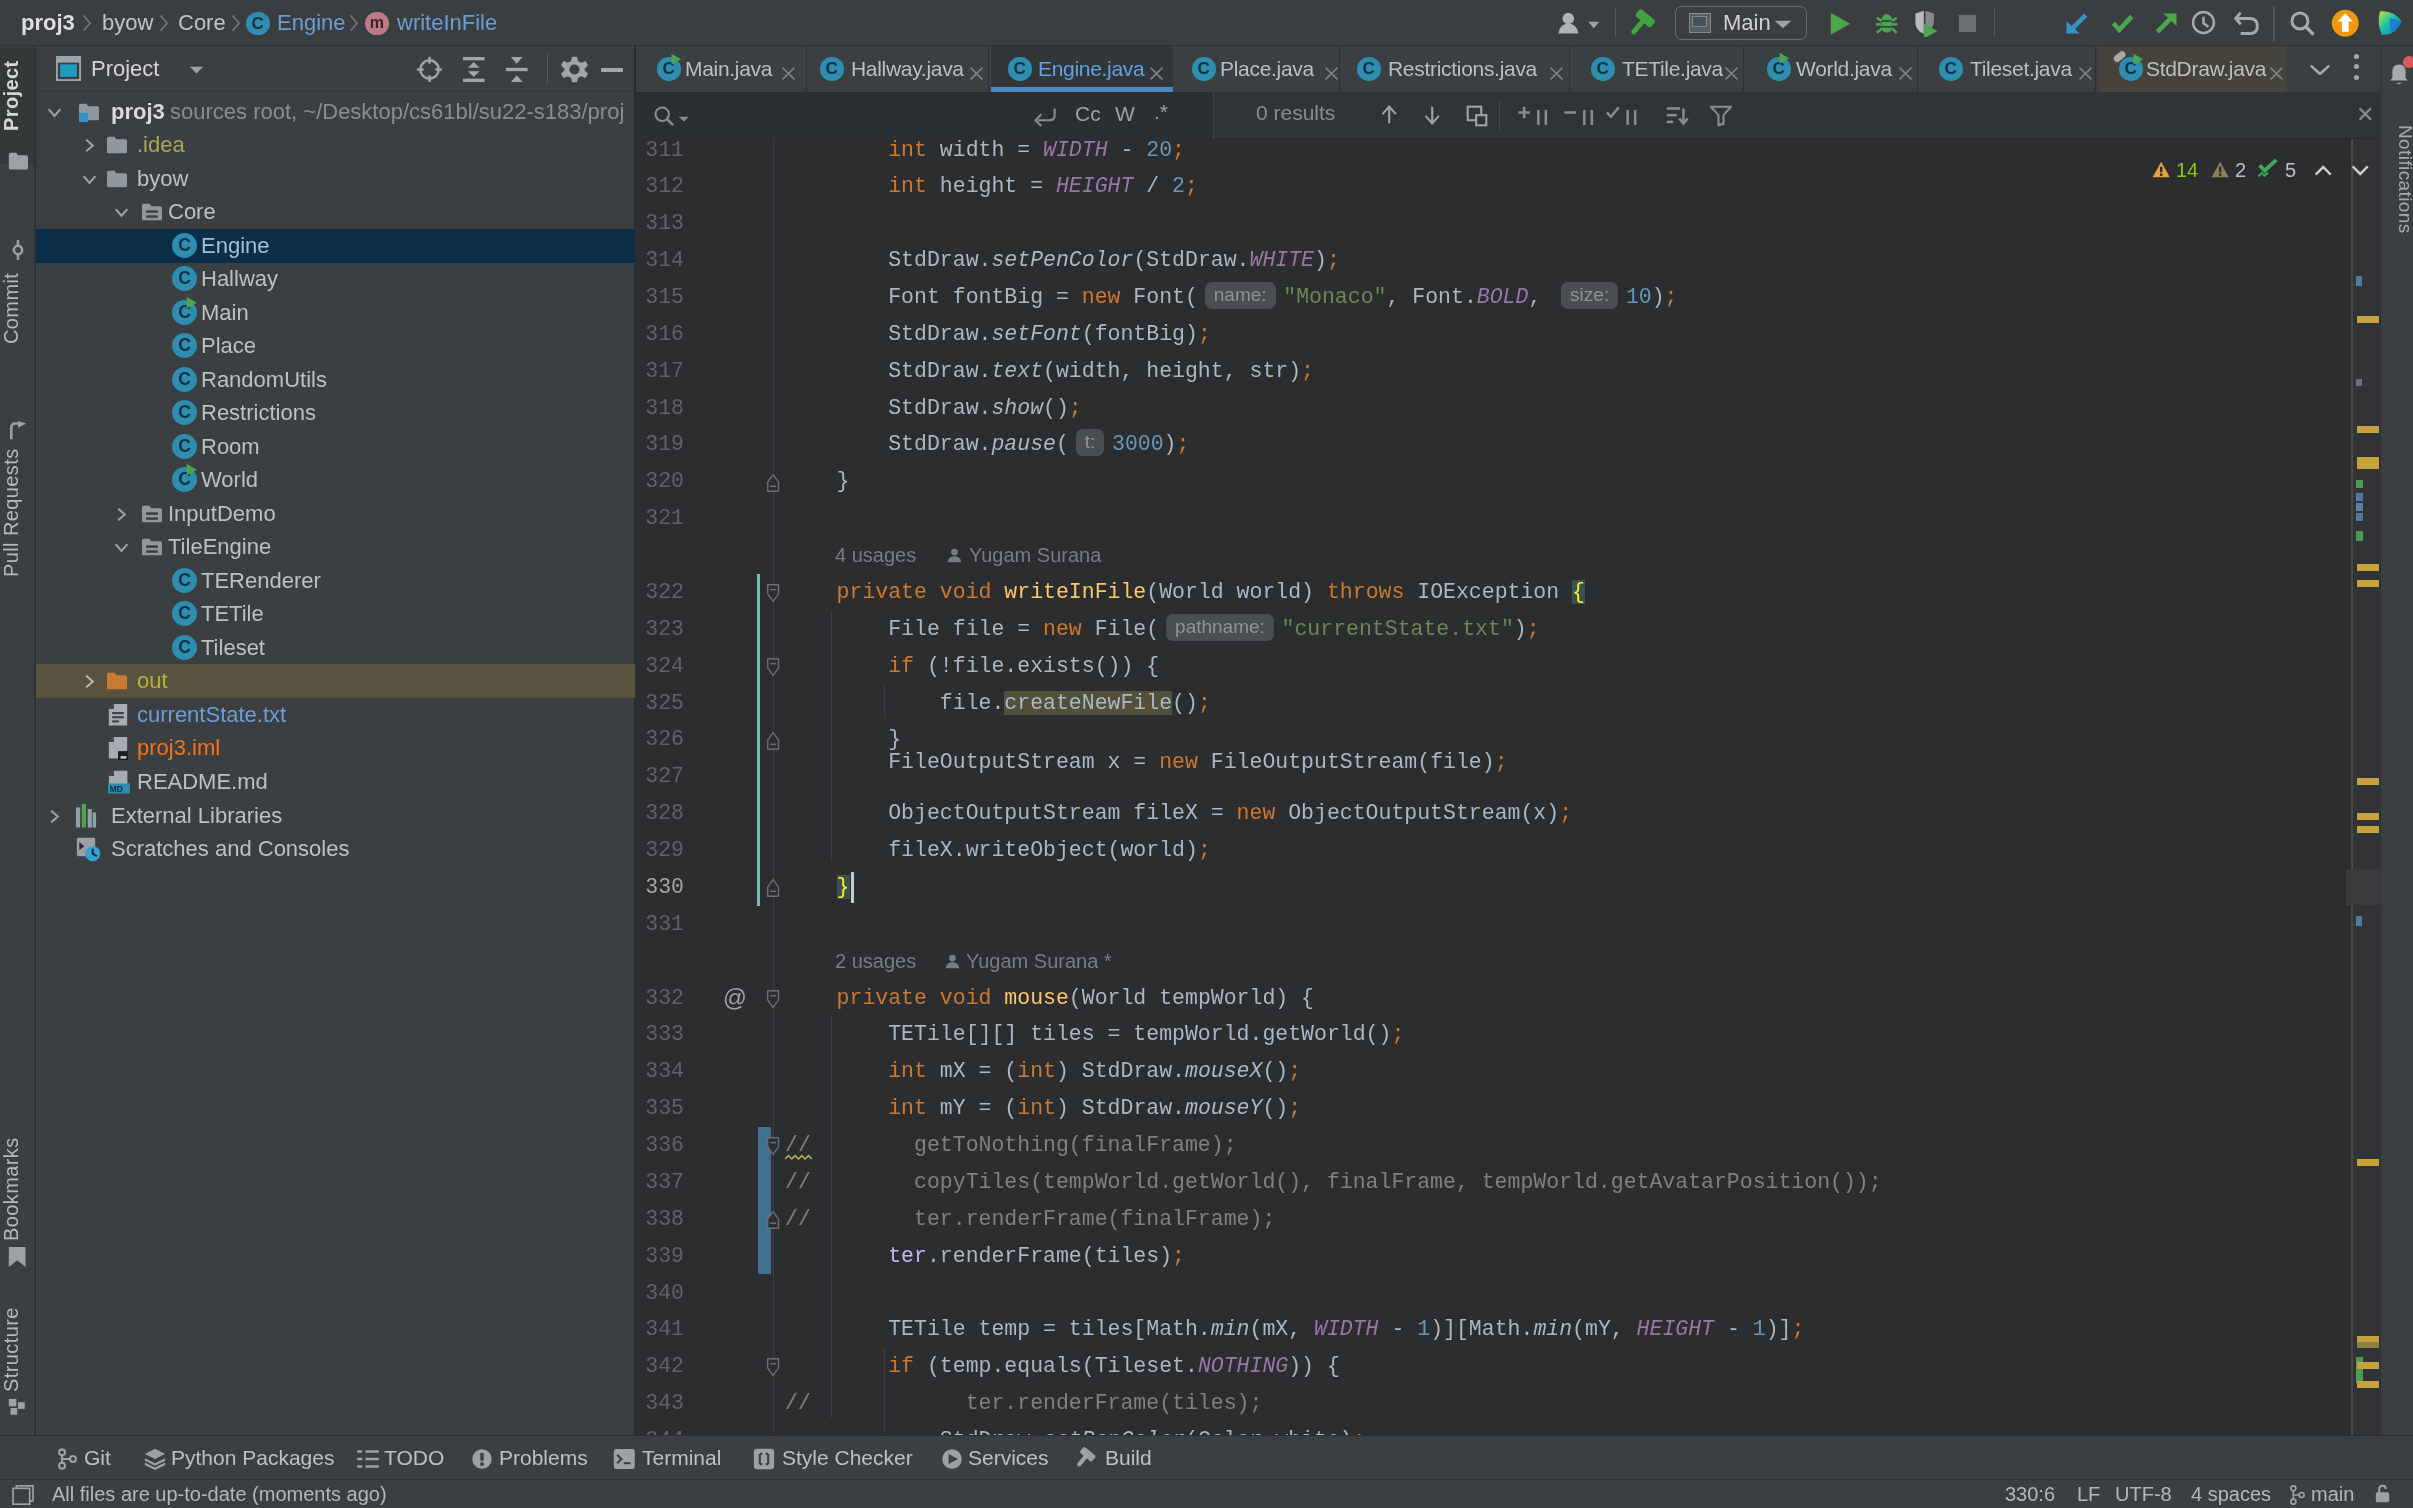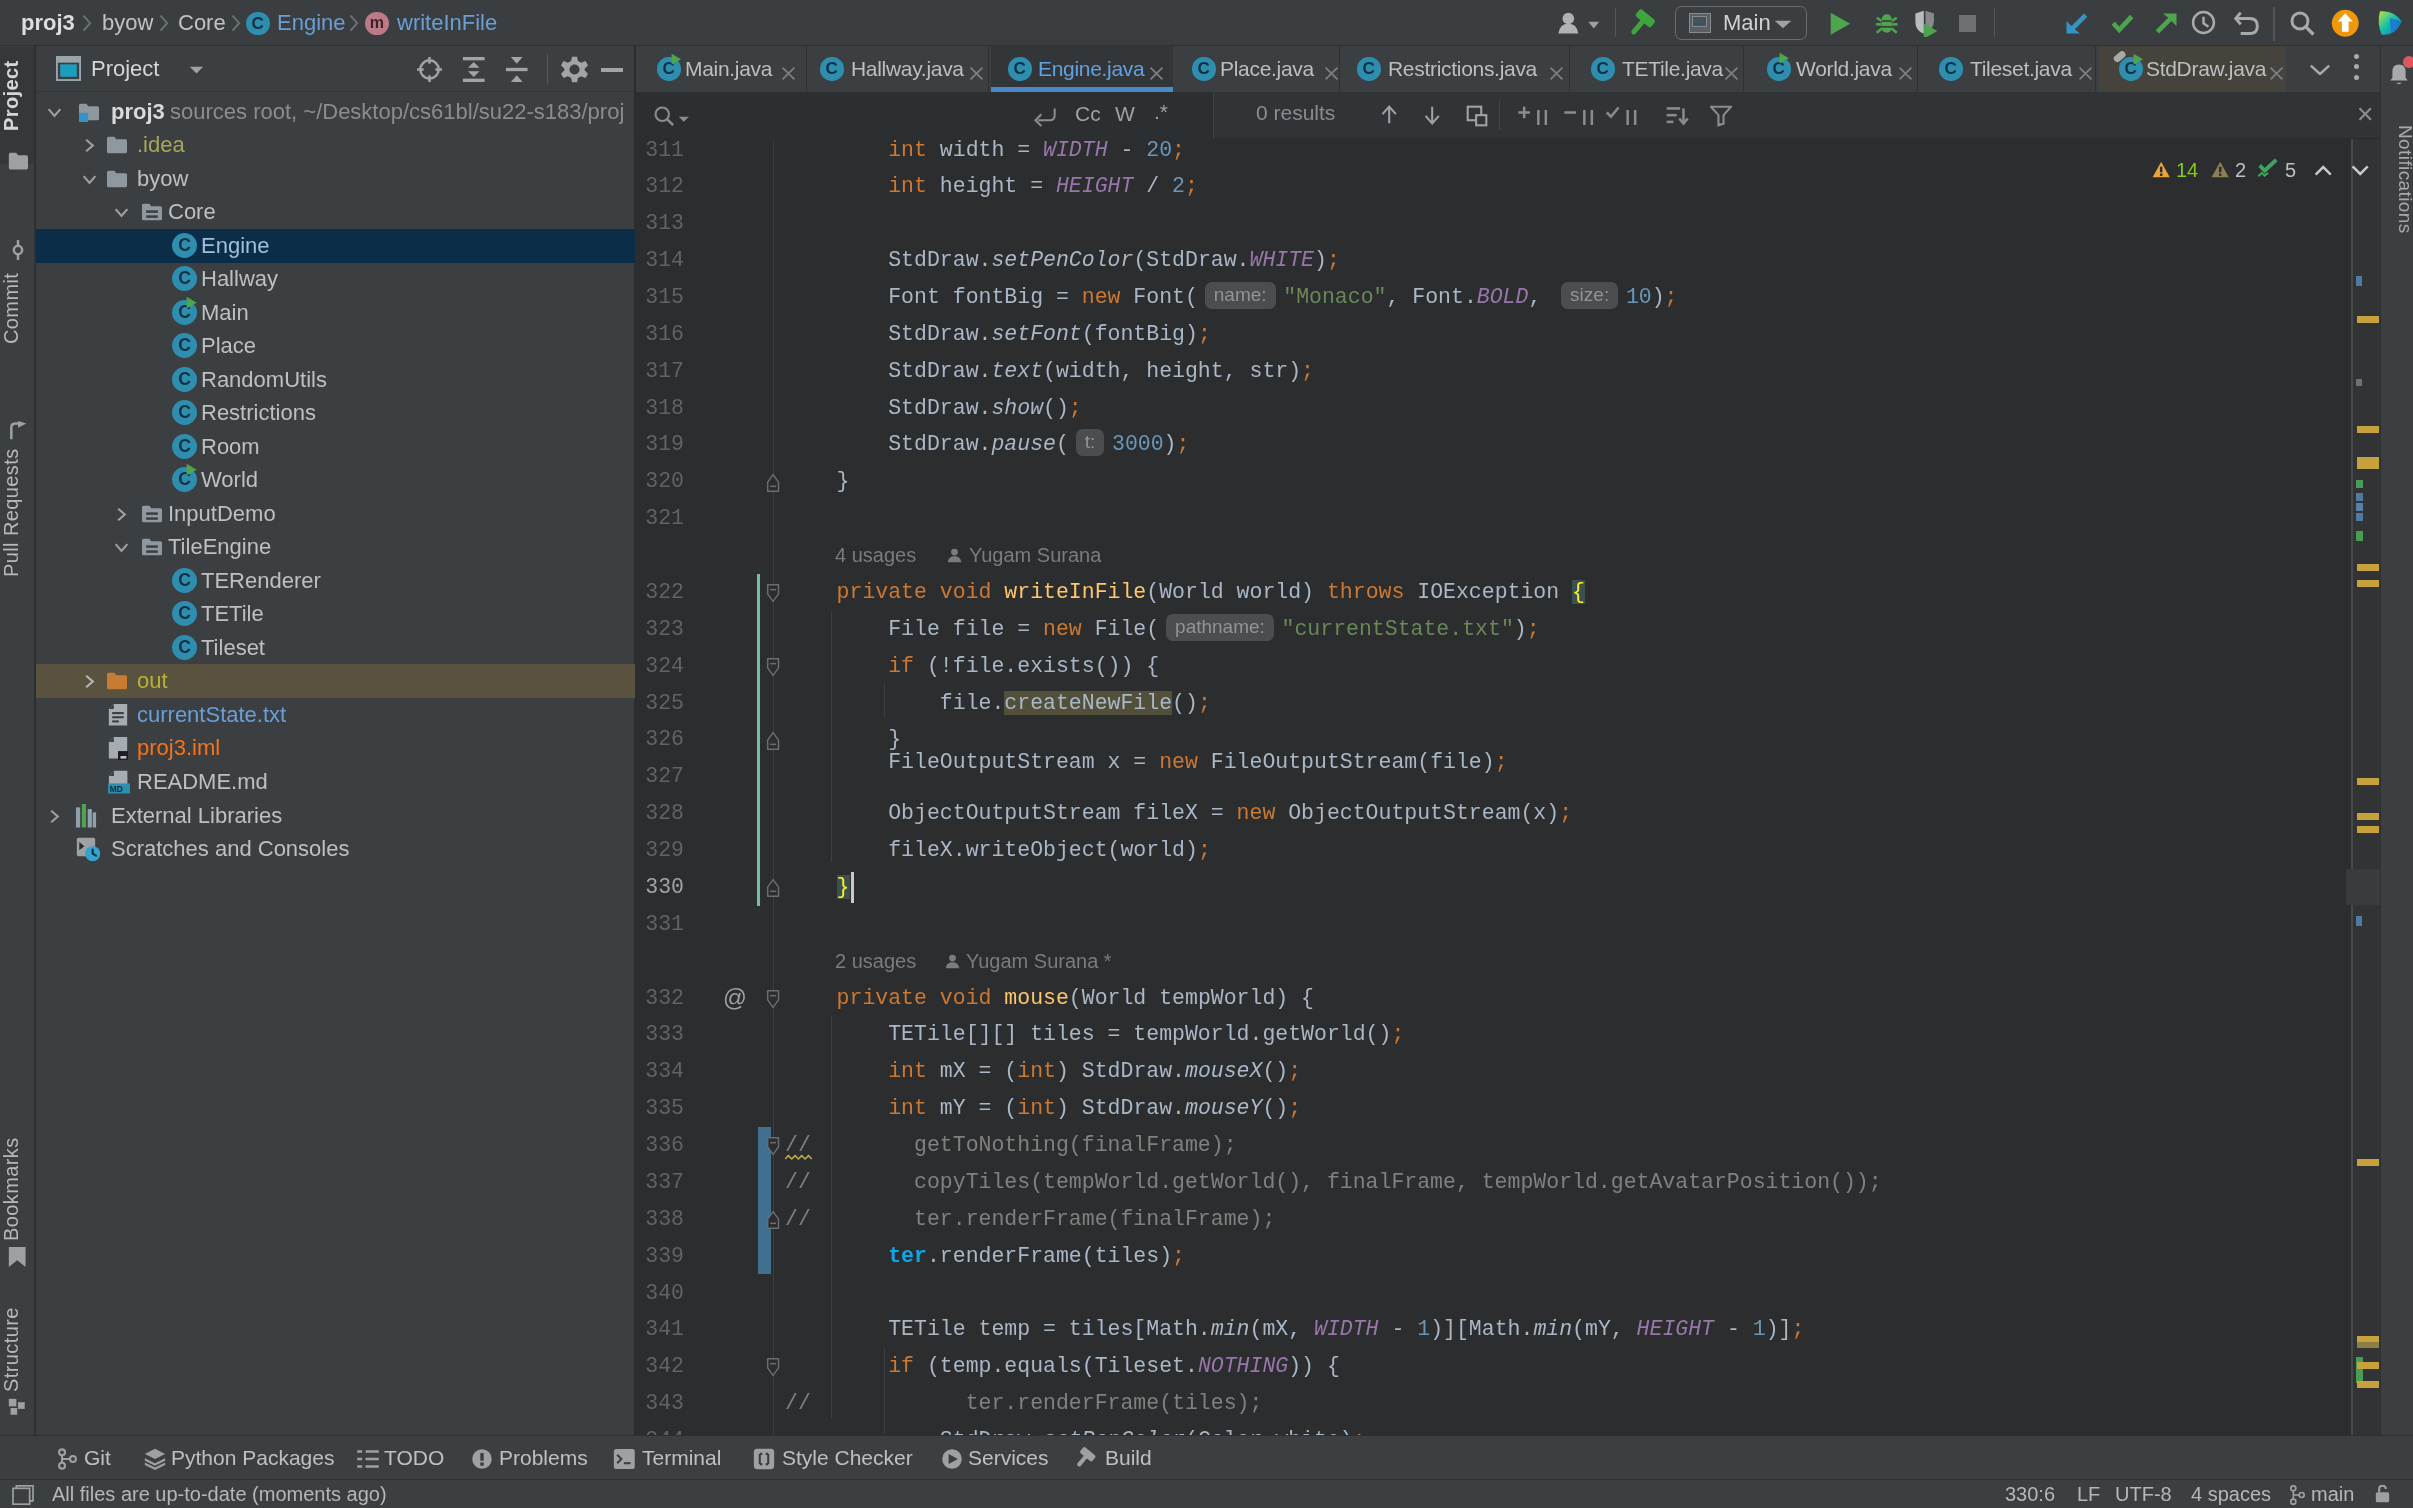--- a/index.html
+++ b/index.html
@@ -24,21 +24,21 @@
   #tabbar { position:absolute; top:0; left:0; width:1744px; height:46px; background:#3c3f41; }
   .tab { position:absolute; top:0; height:46px; line-height:46px; font-size:21px; color:#bcbfc1; letter-spacing:-0.3px; }
   #findbar { position:absolute; top:46px; left:0; width:1744px; height:47px; background:#313437; border-bottom:0.8px solid #27292a; }
   #code { position:absolute; top:93px; left:0; width:1744px; height:1296px; background:#2b2d2e; overflow:hidden; }
   .cl { position:absolute; left:149px; height:37px; line-height:37px; font-family:"Liberation Mono", monospace; font-size:21.5px; color:#a9b7c6; white-space:pre; }
   .ln { position:absolute; left:0; width:48px; height:37px; line-height:37px; font-family:"Liberation Mono", monospace; font-size:21.5px; color:#606366; text-align:right; }
   .k { color:#cc7832; }
   .n { color:#6897bb; }
   .s { color:#6a8759; }
   .cm { color:#808080; }
-  .f { color:#0ea5e9;font-weight:bold; }
+  .f { color:#c4b5fd; }
   .fi { color:#9876aa; font-style:italic; }
   .m { color:#ffc66d; }
   .sm { font-style:italic; }
   .pill { display:inline-block; background:#4b4e50; color:#919496; border-radius:6.7px; font-family:"Liberation Sans", sans-serif; font-size:19px; line-height:26px; height:27px; padding:0 9.2px; margin:0 7.5px 0 6.7px; vertical-align:middle; position:relative; top:-1.7px; }
   .inlay { position:absolute; height:37px; line-height:37px; font-size:20px; color:#787d80; white-space:pre; }
   .brace { background:#3b514d; color:#ffef28; }
   .warn { background:#52503a; }
   
   #rightstripe { position:absolute; top:46px; left:2380px; width:34px; height:1389px; background:#3c3f41; border-left:0.8px solid #303233; }
   

